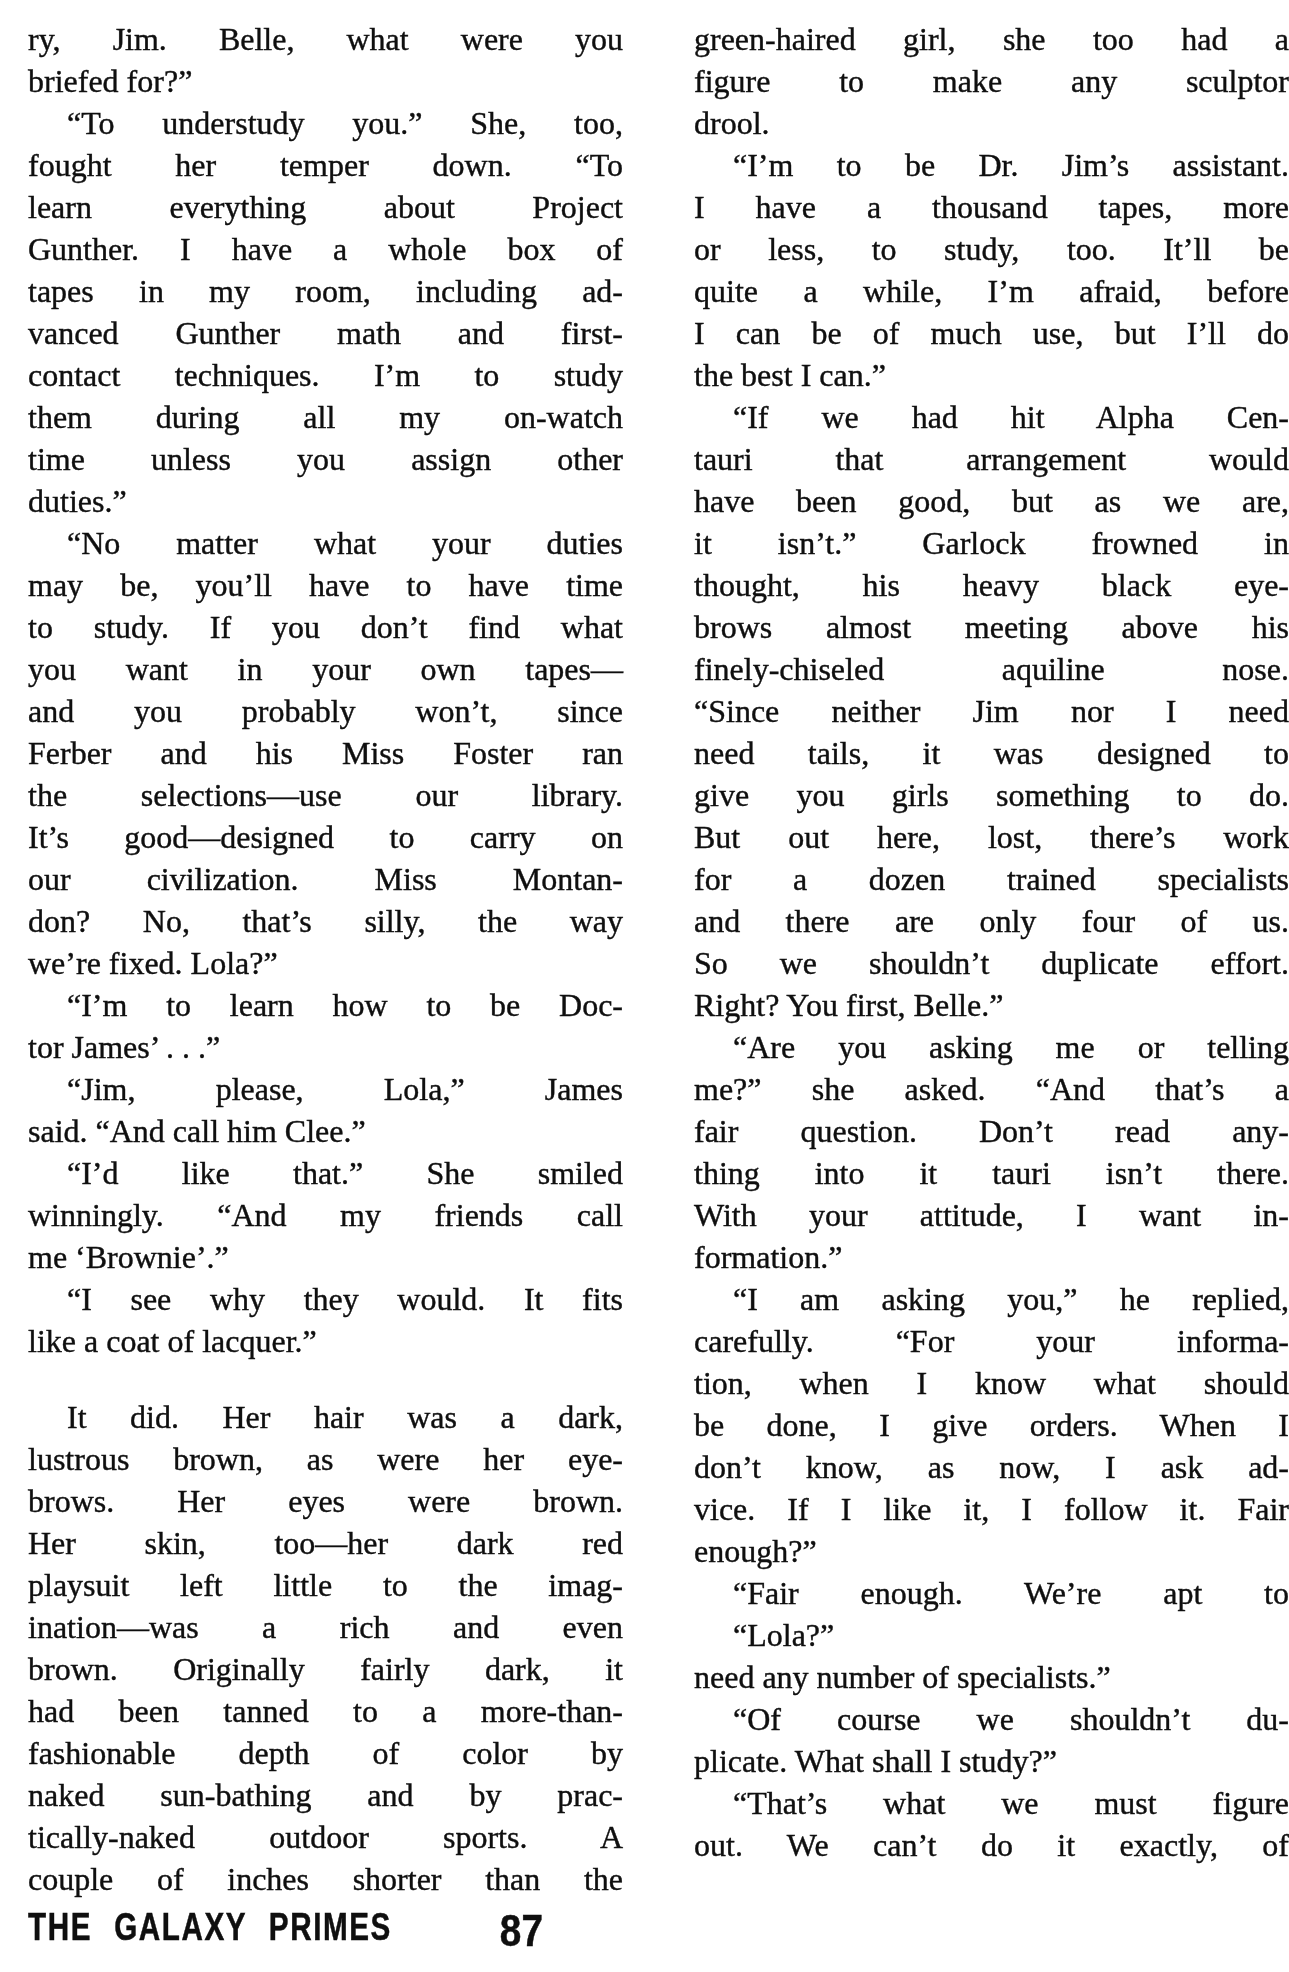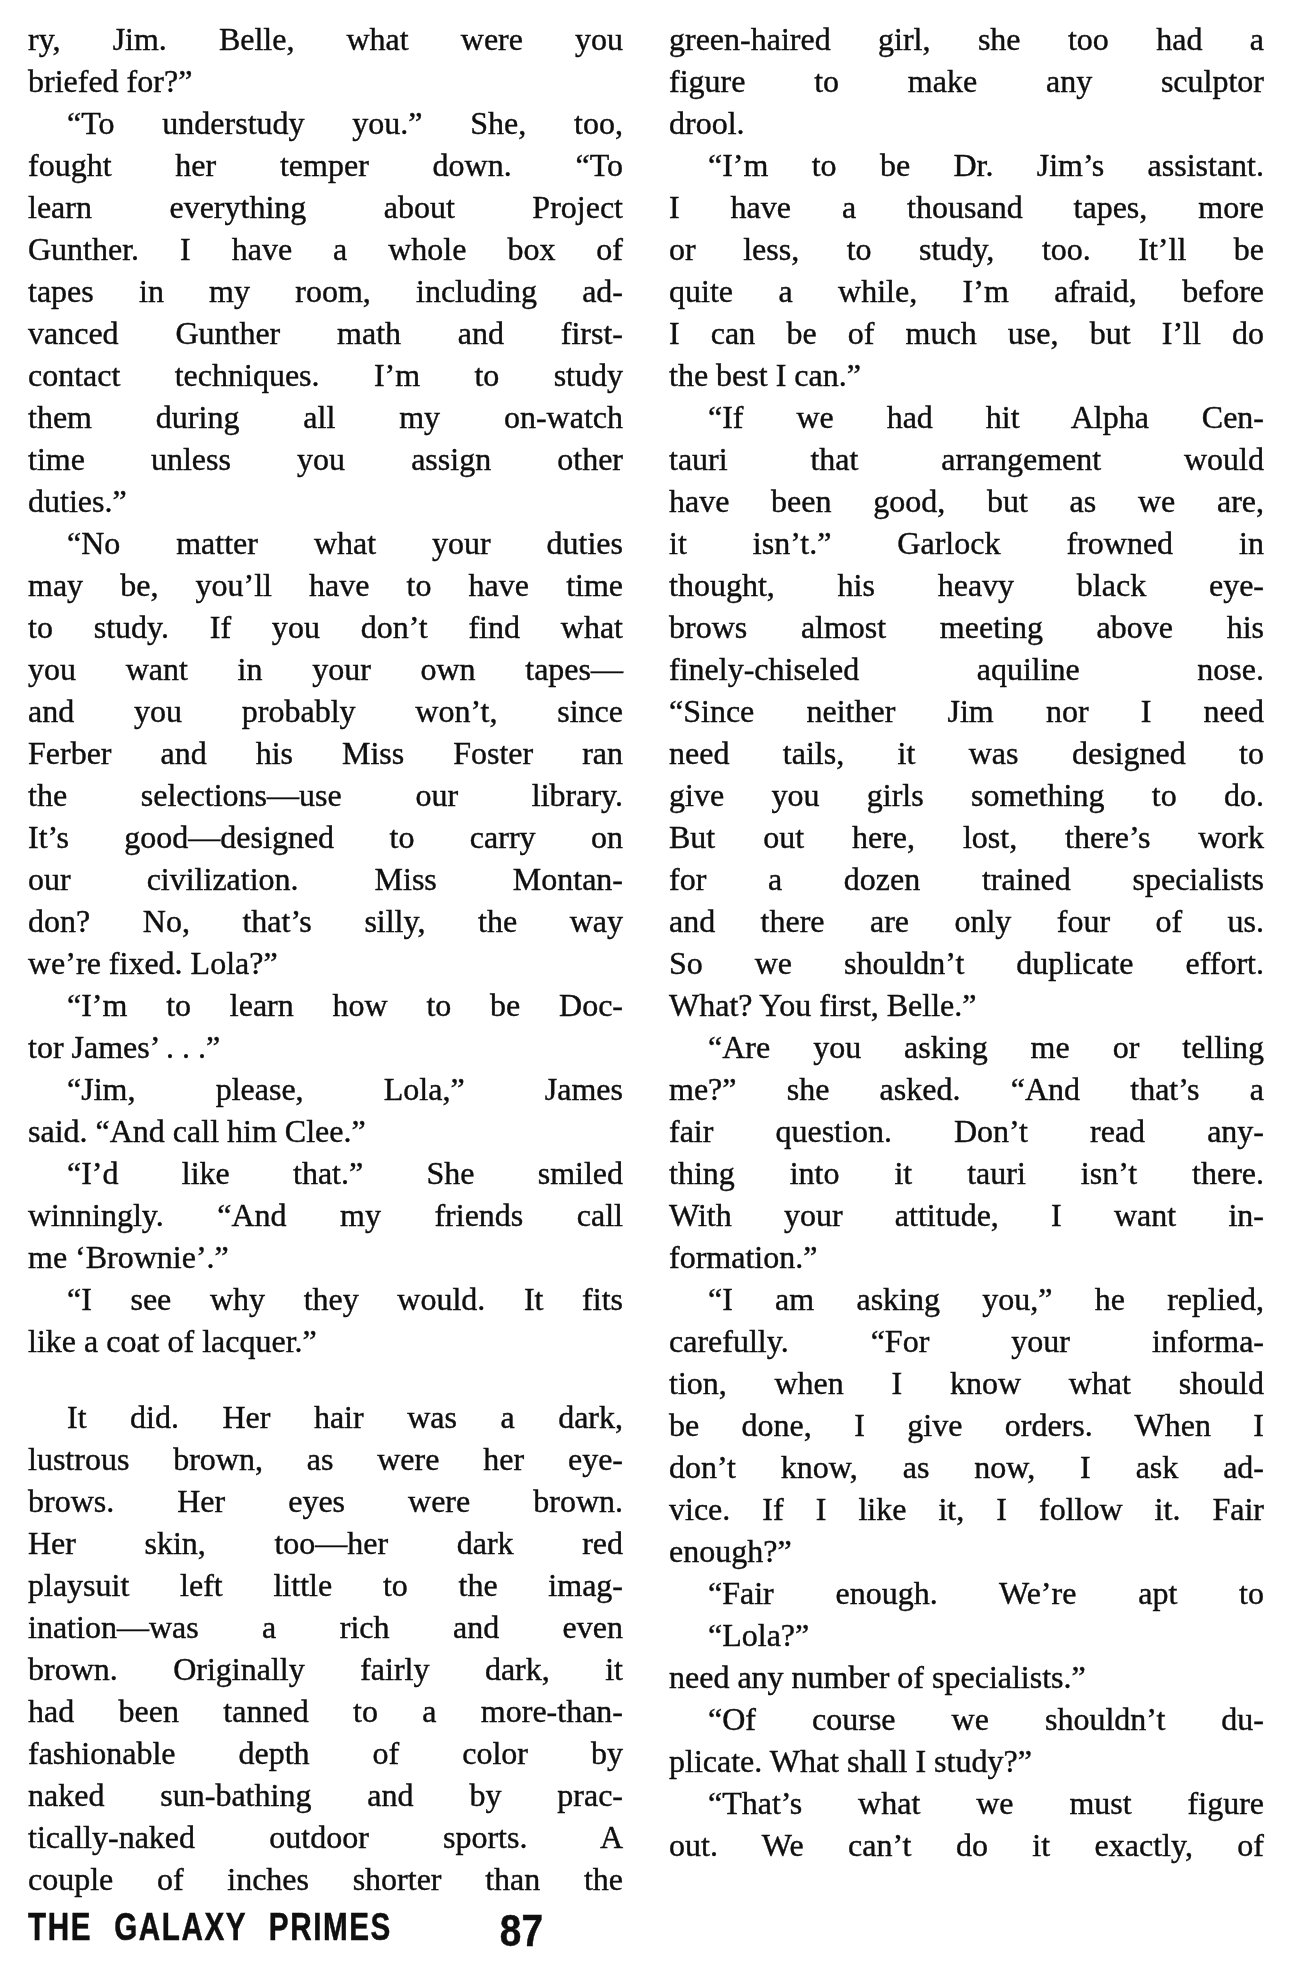--- a/index.html
+++ b/index.html
@@ -10,21 +10,21 @@
     width: 1289px;
     height: 1972px;
     background: #ffffff;
     color: #0f0f0f;
     font-family: "Liberation Serif", "DejaVu Serif", serif;
     overflow: hidden;
   }
 
   .columns {
     display: flex;
-    gap: 46px;
+    gap: 71px;
     padding: 18px 16px 0 28px;
   }
 
   .col { width: 595px; flex: 0 0 595px; }
 
   .line {
     font-size: 32px;
     line-height: 42px;
     text-align: justify;
     text-align-last: justify;
@@ -140,21 +140,21 @@
         <div class="line">thought, his heavy black eye-</div>
         <div class="line">brows almost meeting above his</div>
         <div class="line">finely-chiseled aquiline nose.</div>
         <div class="line">“Since neither Jim nor I need</div>
         <div class="line">need tails, it was designed to</div>
         <div class="line">give you girls something to do.</div>
         <div class="line">But out here, lost, there’s work</div>
         <div class="line">for a dozen trained specialists</div>
         <div class="line">and there are only four of us.</div>
         <div class="line">So we shouldn’t duplicate effort.</div>
-        <div class="line para-end">What? You first, Belle.”</div>
+        <div class="line para-end">Right? You first, Belle.”</div>
         <div class="line indent">“Are you asking me or telling</div>
         <div class="line">me?” she asked. “And that’s a</div>
         <div class="line">fair question. Don’t read any-</div>
         <div class="line">thing into it tauri isn’t there.</div>
         <div class="line">With your attitude, I want in-</div>
         <div class="line para-end">formation.”</div>
         <div class="line indent">“I am asking you,” he replied,</div>
         <div class="line">carefully. “For your informa-</div>
         <div class="line">tion, when I know what should</div>
         <div class="line">be done, I give orders. When I</div>

